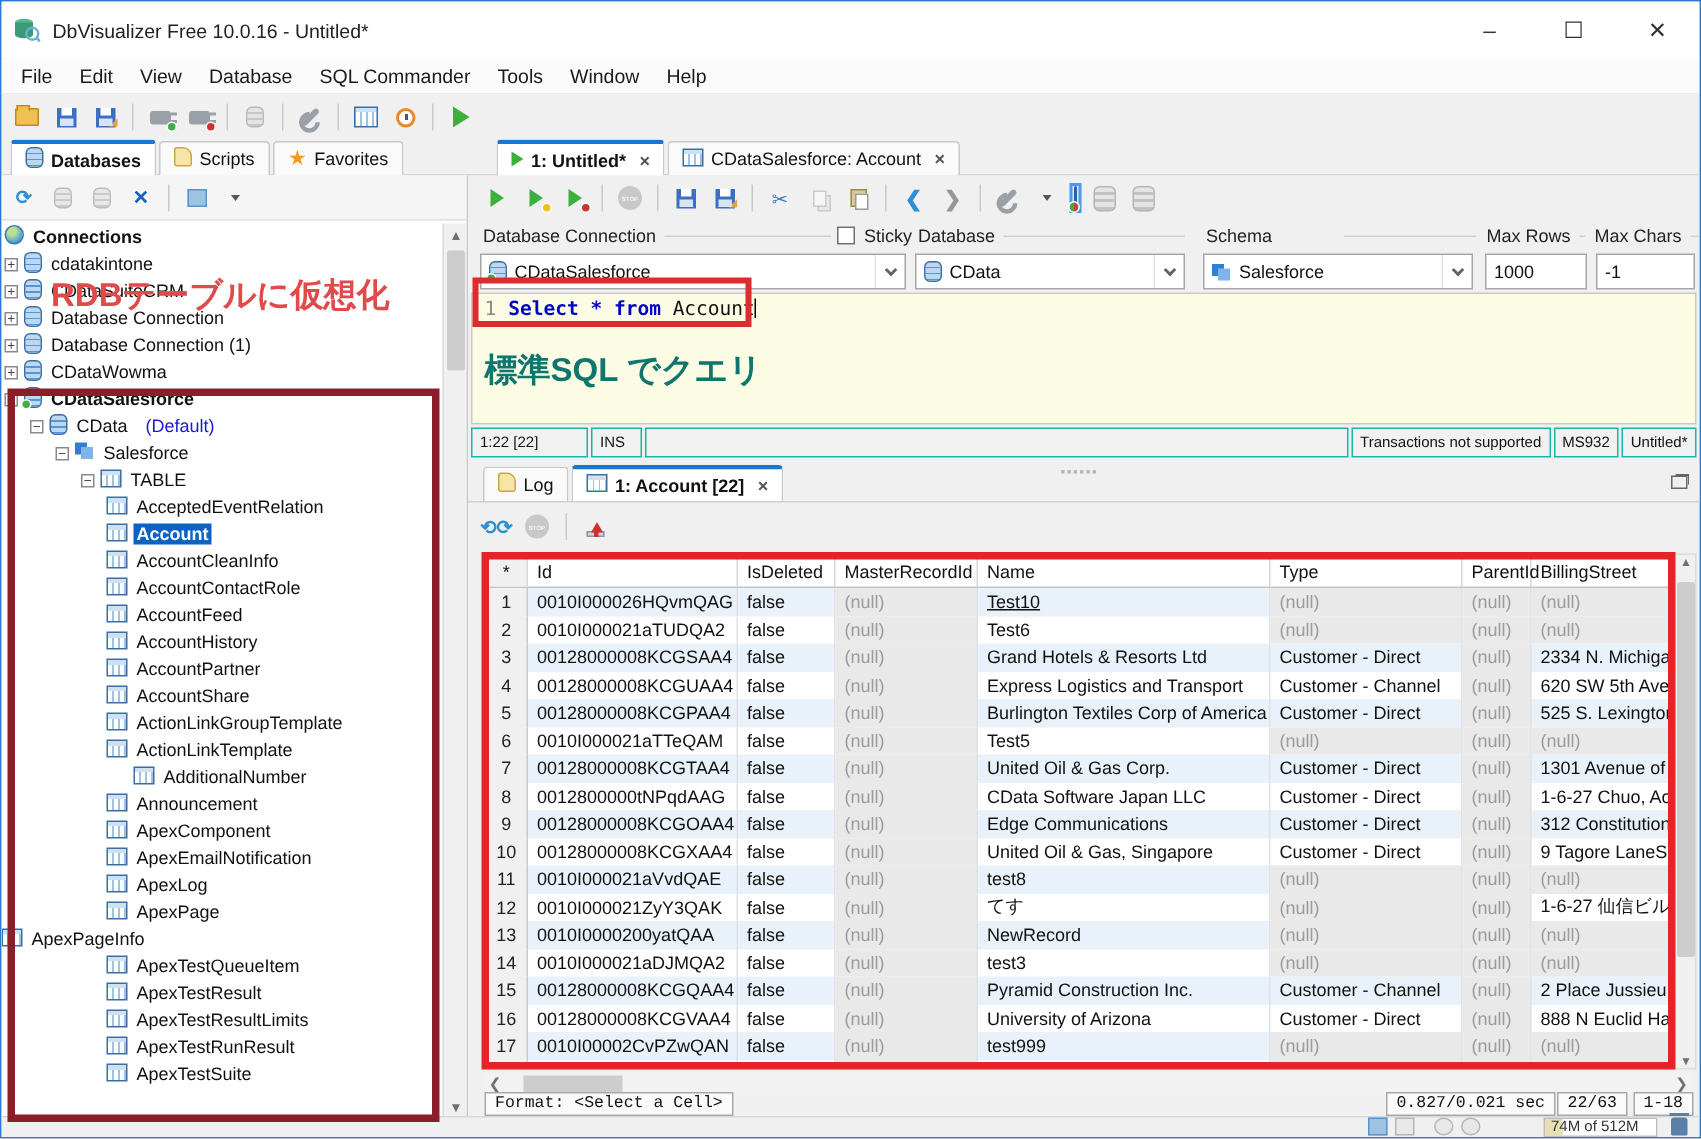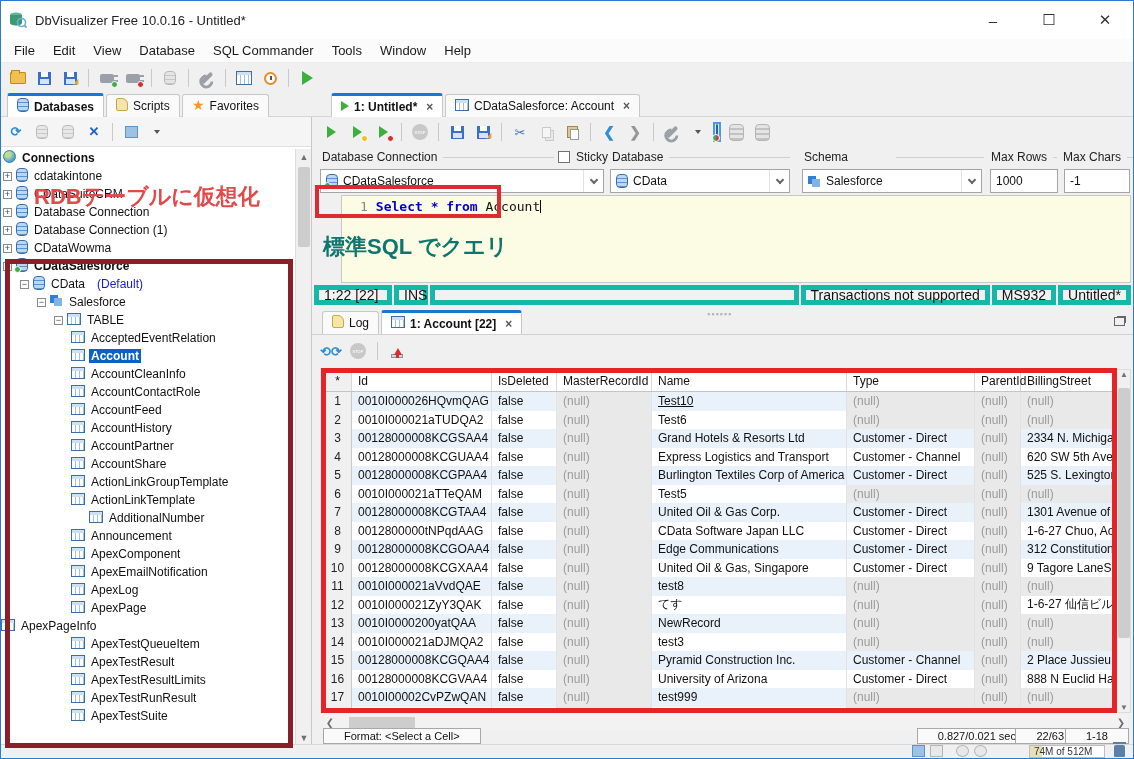--- a/index.html
+++ b/index.html
@@ -45,47 +45,47 @@
   .sql-toolbar { position:absolute; left:0; top:0; width:100%; height:30px; display:flex; align-items:center; gap:4px; padding-left:8px; }
   .grp-row { position:absolute; top:33px; left:0; width:100%; height:16px; font-size:12px; color:#222; }
   .grp { position:absolute; display:flex; align-items:center; gap:6px; }
   .grp .line { height:1px; background:#cfcfcf; flex:1; }
   .combo-row { position:absolute; top:52px; left:0; width:100%; height:24px; }
   .combo { position:absolute; height:24px; background:#fff; border:1px solid #a5a5a5; display:flex; align-items:center; gap:5px; padding-left:5px; font-size:12px; }
   .combo .chev { margin-left:auto; width:20px; height:100%; border-left:1px solid #e3e3e3; display:flex; align-items:center; justify-content:center; color:#555; }
   .chev i { border:solid #666; border-width:0 2px 2px 0; padding:2px; transform:rotate(45deg); margin-top:-3px; }
   .numfield { position:absolute; height:24px; background:#fff; border:1px solid #a5a5a5; font-size:12px; padding:4px 5px; }
   .checkbox { width:12px; height:12px; border:1px solid #707070; background:#fff; display:inline-block; }
-  .editor { position:absolute; left:2px; top:78px; right:2px; height:88px; background:#fcfce4; border:1px solid #c8c8c8; font-family:"DejaVu Sans Mono", monospace; font-size:13px; padding:3px 18px;margin-left:27px; }
+  .editor { position:absolute; left:2px; top:78px; right:2px; height:88px; background:#fcfce4; border:1px solid #c8c8c8; font-family:"DejaVu Sans Mono", monospace; font-size:13px; padding:3px 8px; }
   .editor .lnum { color:#8a8a8a; margin-right:8px; }
   .kw { color:#0000c8; font-weight:bold; }
   .caret { display:inline-block; width:1px; height:13px; background:#000; vertical-align:-2px; }
   .ed-status { position:absolute; left:2px; top:168px; right:2px; height:20px; display:flex; gap:2px; }
-  .scell { border:5px solid #14b8a6; background:#f1f1f1; font-size:14px; display:flex; align-items:center; padding:0 5px; white-space:nowrap; }
+  .scell { border:1px solid #14b8a6; background:#f1f1f1; font-size:10px; display:flex; align-items:center; padding:0 5px; white-space:nowrap; }
   .scell.grow { flex:1; }
   
   .res-tabs { position:absolute; left:0; top:192px; width:100%; height:26px; border-bottom:1px solid #d0d0d0; background:#f0f0f0; }
   .grip { position:absolute; left:395px; top:0px; color:#b5b5b5; font-size:9px; letter-spacing:1px; }
   .detach { position:absolute; right:8px; top:8px; width:11px; height:9px; border:1px solid #666; box-shadow:2px -2px 0 -1px #666; }
   .res-toolbar { position:absolute; left:0; top:219px; width:100%; height:30px; display:flex; align-items:center; gap:5px; padding-left:8px; }
   
   .grid-wrap { position:absolute; left:11px; top:252px; width:792px; height:344px; background:#fff; overflow:hidden; border:1px solid #d0d0d0; }
   .grid-hdr { display:flex; height:22px; background:#fff; border-bottom:1px solid #c4c4c4; }
   .gh { border-right:1px solid #d8d8d8; font-size:12px; display:flex; align-items:center; padding-left:6px; color:#111; }
   .gh.num { background:#f0f0f0; justify-content:center; padding:0; }
   .grow-line { display:flex; height:18.5px; }
   .gc { border-right:1px solid #e2e2e2; font-size:12px; display:flex; align-items:center; padding-left:6px; overflow:hidden; white-space:nowrap; }
   .gc.num { background:#f0f0f0; border-right:1px solid #c9c9c9; justify-content:center; padding:0; color:#222; }
   .gc.null { background:#e9e9e9; color:#9b9b9b; }
   .grid-vscroll { position:absolute; right:2px; top:252px; width:16px; height:344px; background:#f0f0f0; border:1px solid #dcdcdc; }
   .hscroll { position:absolute; left:11px; top:598px; width:805px; height:15px; background:#f2f2f2; display:flex; align-items:center; }
   .hscroll .thumbh { width:66px; height:11px; background:#cdcdcd; margin-left:12px; }
   .harr { color:#707070; font-size:10px; width:14px; text-align:center; }
   .fmt-row { position:absolute; left:0px; top:613px; width:100%; height:16px; }
-  .fmt-box { position:absolute; left:11px; top:-2px; border:1px solid #a8a8a8; background:#fafafa; font-size:11px; padding:1px 20px; }
+  .fmt-box { position:absolute; left:11px; top:-2px; border:1px solid #a8a8a8; background:#fafafa; font-size:11px; padding:1px 6px;font-family:Liberation Mono, monospace; }
   
   .statusbar { position:absolute; left:0; bottom:0; width:100%; height:14px; background:#f0f0f0; border-top:1px solid #d8d8d8; }
   .membar { position:absolute; right:28px; bottom:0px; width:76px; height:13px; border:1px solid #bdbdbd; background:#fff; font-size:10px; }
   .membar .fill { position:absolute; left:0; top:0; bottom:0; width:16%; background:#e6e0b4; }
   .membar .txt { position:absolute; left:4px; top:0; color:#333; }
   
   .i-db { width:12px; height:14px; border-radius:4px/4px; background:repeating-linear-gradient(#bcd8f0 0 3px,#5a94cf 3px 4px); border:1px solid #3c6ea5; flex:none; } 
   .i-db-ok { position:relative; }
   .i-db-ok .dot { position:absolute; left:-3px; bottom:-2px; width:7px; height:7px; border-radius:50%; background:#3fae49; border:1px solid #fff; }
   .i-table { width:14px; height:12px; border:1px solid #3c6ea5; flex:none;

